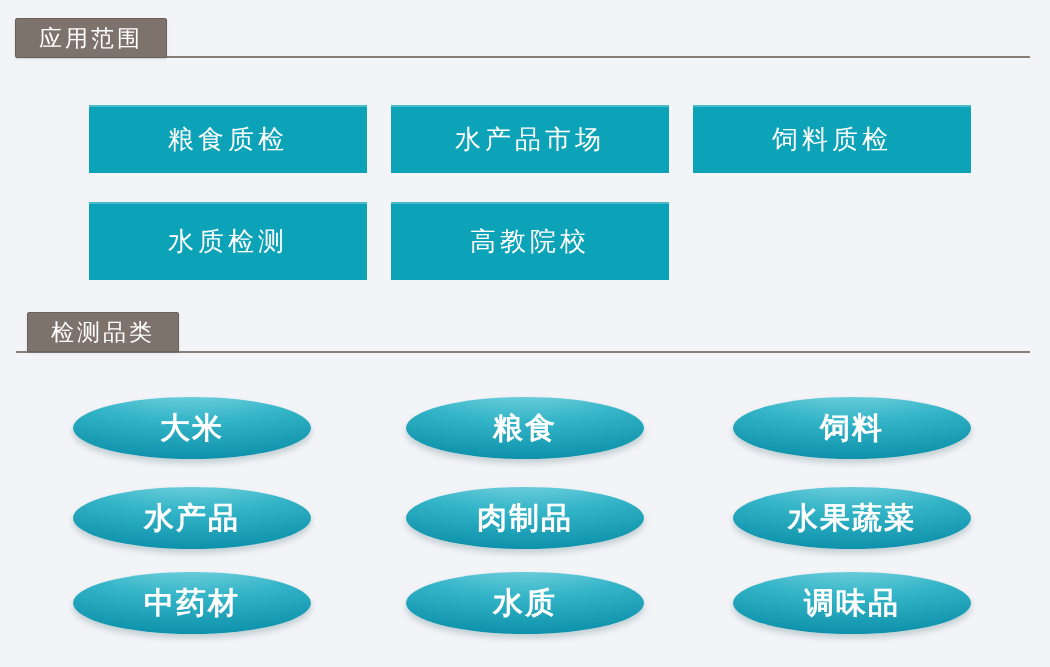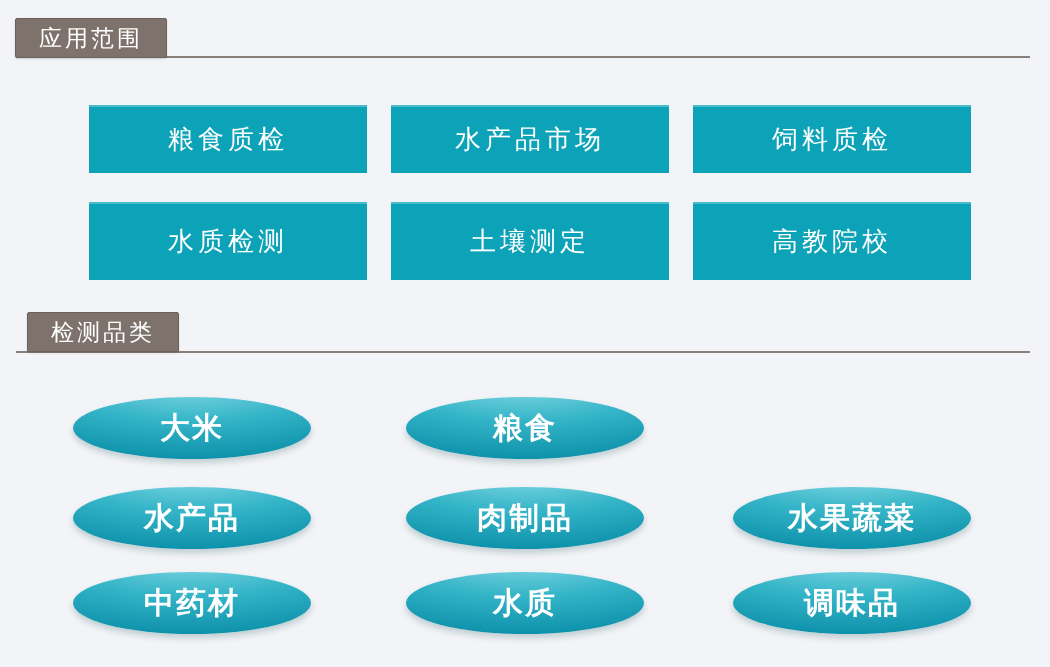--- a/index.html
+++ b/index.html
@@ -96,37 +96,37 @@
     <div class="rect-btn">
       <span>饲料质检</span>
     </div>
   </div>
 
   <div class="btn-row row-2" style="top: 202px;">
     <div class="rect-btn">
       <span>水质检测</span>
     </div>
     <div class="rect-btn">
-      <span>土壤测定</span>
-    </div>
-    <div class="rect-btn">
       <span>高教院校</span>
     </div>
   </div>
 
   <div class="section-rule" style="top: 351px;"></div>
   <div class="section-tab" style="top: 312px; margin-left: 12px;">
     <span>检测品类</span>
   </div>
 
   <div class="ellipse" style="left: 406px; top: 397px;">
     <span>粮食</span>
   </div>
   <div class="ellipse" style="left: 73px;  top: 397px;">
     <span>大米</span>
+  </div>
+  <div class="ellipse" style="left: 733px; top: 397px;">
+    <span>饲料</span>
   </div>
 
   <div class="ellipse" style="left: 73px;  top: 487px;">
     <span>水产品</span>
   </div>
   <div class="ellipse" style="left: 406px; top: 487px;">
     <span>肉制品</span>
   </div>
   <div class="ellipse" style="left: 733px; top: 487px;">
     <span>水果蔬菜</span>

